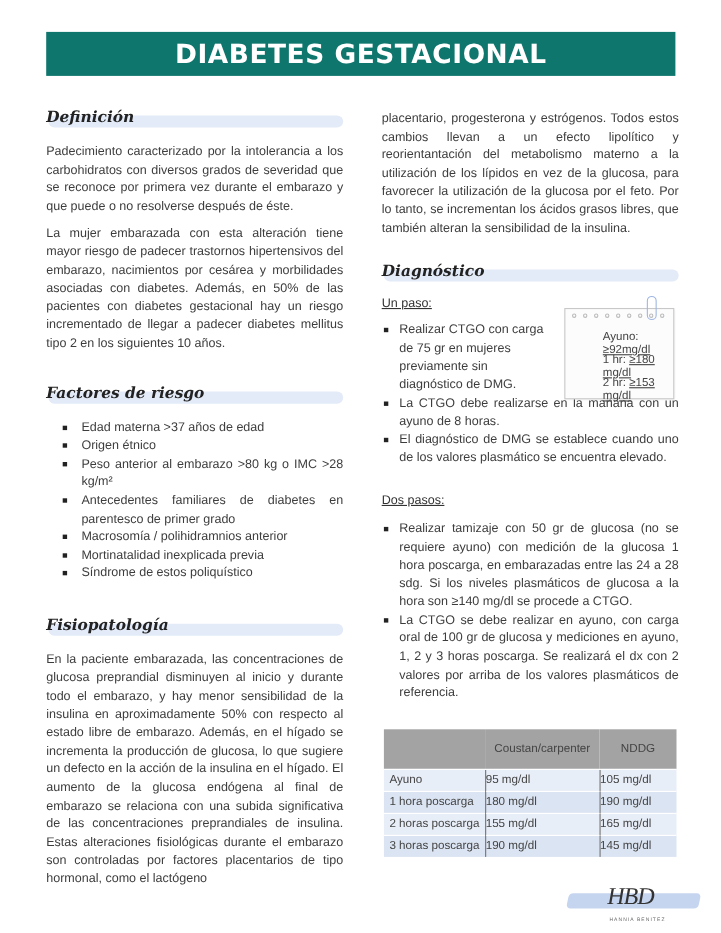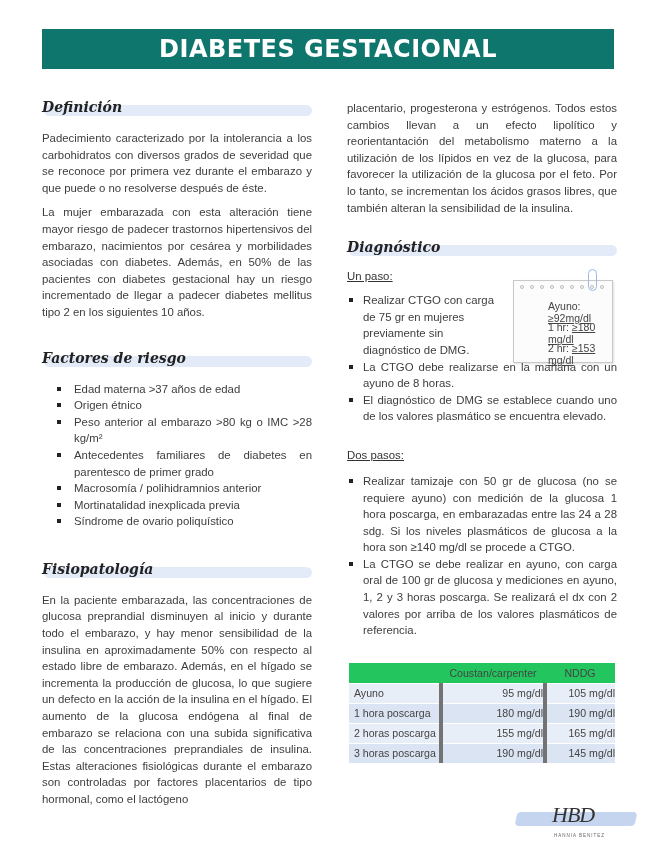--- a/index.html
+++ b/index.html
@@ -59,24 +59,24 @@
     position: absolute; left: 74px; top: -12px; width: 9px; height: 22px;
     border: 1.5px solid #9fb6e2; border-radius: 5px;
   }
   .note .line { position: absolute; left: 11px; font-size: 10.5px; color: #444; margin-left: 23px; }
   .note .line u { text-decoration: underline; }
 
   table.ref {
     position: absolute; left: 349px; top: 663px; width: 266px; border-collapse: collapse;
     font-size: 10.6px; color: #444;
   }
-  table.ref th { background: #22c55e; font-weight: normal; height: 20px; }
+  table.ref th { background: #a3a3a3; font-weight: normal; height: 36px; }
   table.ref td { height: 20px; border-top: 1px solid #fff; }
   table.ref td:first-child { padding-left: 5px; text-align: left; }
-  table.ref td:not(:first-child) { text-align: right; border-left: 4px solid #737373; }
+  table.ref td:not(:first-child) { text-align: left; border-left: 1px solid #737373; }
   table.ref tr:nth-child(odd) td { background: #e8eef8; }
   table.ref tr:nth-child(even) td { background: #dbe4f2; }
 
   .logo { position: absolute; left: 516px; top: 800px; width: 122px; height: 42px; }
   .logo .stroke {
     position: absolute; left: 0; top: 12px; width: 120px; height: 14px;
     background: #c6d5ef; border-radius: 4px; transform: skewX(-12deg);
   }
   .logo .mark {
     position: absolute; left: 36px; top: 2px; font-family: Liberation Serif, serif; font-style: italic;
@@ -105,21 +105,21 @@
     <div class="bar"></div>
     <div class="label">Factores de riesgo</div>
   </div>
   <ul class="bullets" style="margin-bottom:28px;">
     <li>Edad materna &gt;37 años de edad</li>
     <li>Origen étnico</li>
     <li>Peso anterior al embarazo &gt;80 kg o IMC &gt;28 kg/m²</li>
     <li>Antecedentes familiares de diabetes en parentesco de primer grado</li>
     <li>Macrosomía / polihidramnios anterior</li>
     <li>Mortinatalidad inexplicada previa</li>
-    <li>Síndrome de ovario poliquístico</li>
+    <li>Síndrome de estos poliquístico</li>
   </ul>
 
   <div class="section-head">
     <div class="bar"></div>
     <div class="label">Fisiopatología</div>
   </div>
   <p class="body">En la paciente embarazada, las concentraciones de glucosa preprandial disminuyen al inicio y durante todo el embarazo, y hay menor sensibilidad de la insulina en aproximadamente 50% con respecto al estado libre de embarazo. Además, en el hígado se incrementa la producción de glucosa, lo que sugiere un defecto en la acción de la insulina en el hígado. El aumento de la glucosa endógena al final de embarazo se relaciona con una subida significativa de las concentraciones preprandiales de insulina. Estas alteraciones fisiológicas durante el embarazo son controladas por factores placentarios de tipo hormonal, como el lactógeno</p>
 </div>
 
 <div class="col col-right">

